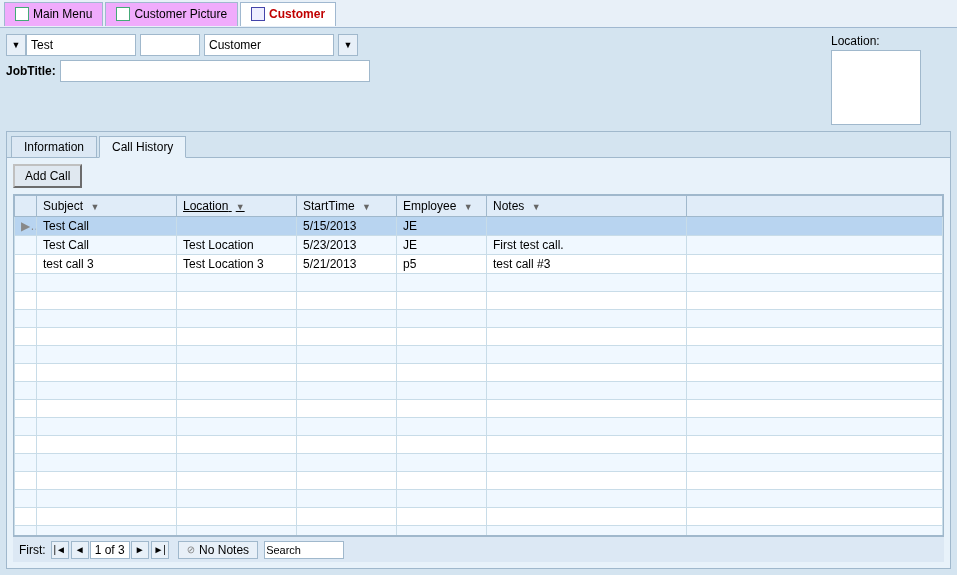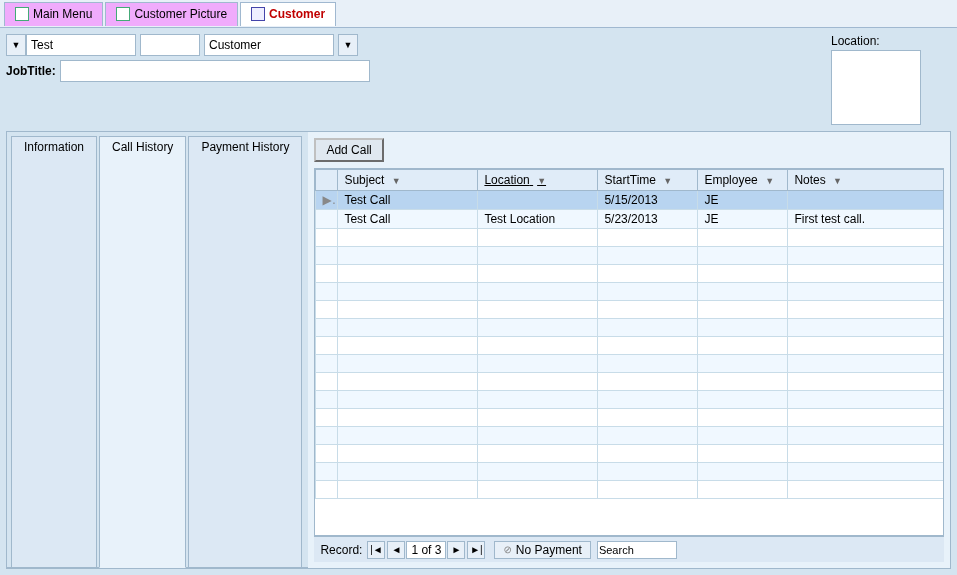--- a/index.html
+++ b/index.html
@@ -107,21 +107,21 @@
       border: 1px solid #a0b8cc;
       background: #fff;
     }
 
     
     .content-box {
       background: #e8f2fa;
       border: 1px solid #a0b8cc;
       flex: 1;
       display: flex;
-      flex-direction: row;
+      flex-direction: column;
       overflow: hidden;
     }
 
     
     .inner-tabs {
       display: flex;
       border-bottom: 1px solid #a0b8cc;
       background: #d4e4f0;
       padding: 4px 4px 0 4px;
     }
@@ -312,23 +312,20 @@
   </div>
 
   <div class="content-box">
 
     <div class="inner-tabs">
       <div class="inner-tab">
         <span>Information</span>
       </div>
       <div class="inner-tab active">
         <span>Call History</span>
-      </div>
-      <div class="inner-tab">
-        <span>Payment History</span>
       </div>
     </div>
 
     <div class="tab-content">
       <button class="add-call-btn">Add Call</button>
 
       <div class="data-table-wrapper">
         <table class="data-table">
           <thead>
             <tr>
@@ -369,20 +366,29 @@
     </tr>
               <tr>
       <td class="row-indicator"></td>
       <td>Test Call</td>
       <td>Test Location</td>
       <td>5/23/2013</td>
       <td>JE</td>
       <td>First test call.</td>
       <td></td>
     </tr>
+              <tr>
+      <td class="row-indicator"></td>
+      <td>test call 3</td>
+      <td>Test Location 3</td>
+      <td>5/21/2013</td>
+      <td>p5</td>
+      <td>test call #3</td>
+      <td></td>
+    </tr>
               <tr class="empty-rows">
                 <td></td>
                 <td></td>
                 <td></td>
                 <td></td>
                 <td></td>
                 <td></td>
                 <td></td>
               </tr>
               <tr class="empty-rows">
@@ -509,27 +515,27 @@
                 <td></td>
                 <td></td>
                 <td></td>
                 <td></td>
               </tr>
             </tbody>
         </table>
       </div>
 
       <div class="nav-bar">
-        <span class="nav-label">Record:</span>
+        <span class="nav-label">First:</span>
         <div class="nav-btn">|◄</div>
         <div class="nav-btn">◄</div>
         <div class="nav-count">1 of 3</div>
         <div class="nav-btn">►</div>
         <div class="nav-btn">►|</div>
         <div class="filter-btn">
           <span class="filter-icon">⊘</span>
-          <span>No Payment</span>
+          <span>No Notes</span>
         </div>
         <input type="text" class="search-box" value="Search" style="">
       </div>
     </div>
   </div>
 </div>
 
 </body></html>

